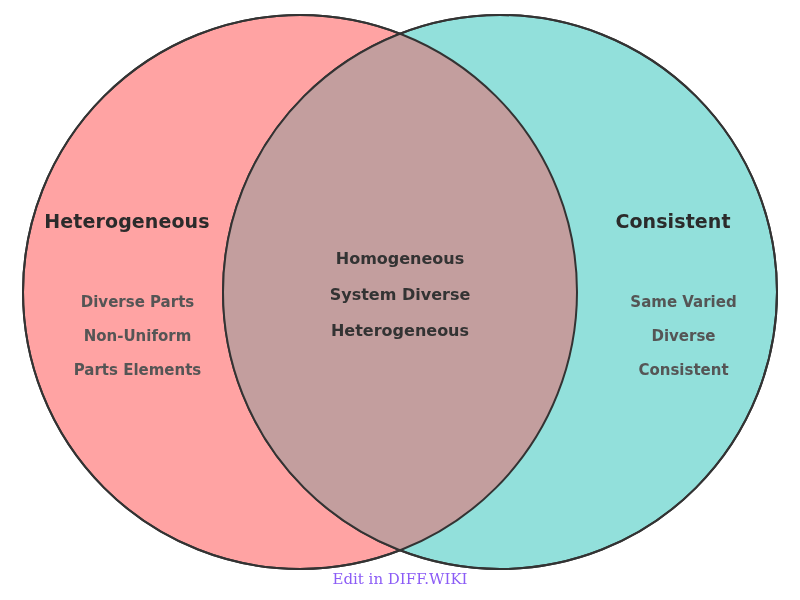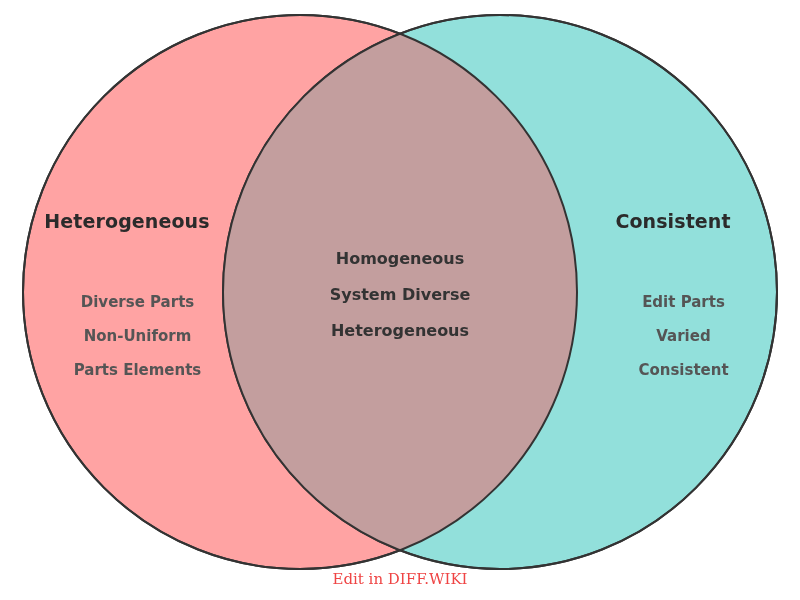--- a/index.html
+++ b/index.html
@@ -76,21 +76,21 @@
   #center-items-wrap { left: 400px; top: 251px; }
   #center-items-wrap .item-center { margin-bottom: 20px; }
 
   #footer-note {
     position: absolute;
     left: 400px;
     top: 570px;
     transform: translateX(-50%);
     font-family: "DejaVu Serif", "Liberation Serif", serif;
     font-size: 15px;
-    color: #ef4444;
+    color: #8b5cf6;
     white-space: nowrap;
   }
 </style>
 </head>
 <body>
 
 <div id="venn-stage">
 
   <svg id="venn-svg" viewBox="0 0 800 600" xmlns="http://www.w3.org/2000/svg">
     <defs>
@@ -129,21 +129,21 @@
       <div class="item-center">Homogeneous</div>
       <div class="item-center">System Diverse</div>
       <div class="item-center">Heterogeneous</div>
     </div>
 
     <div class="label-group" id="right-title-wrap">
       <div class="set-title">Consistent</div>
     </div>
 
     <div class="label-group" id="right-items-wrap">
-      <div class="item">Edit Parts</div>
-      <div class="item">Varied</div>
+      <div class="item">Same Varied</div>
+      <div class="item">Diverse</div>
       <div class="item">Consistent</div>
     </div>
 
     <div id="footer-note">Edit in DIFF.WIKI</div>
 
   </div>
 </div>
 
 </body></html>

